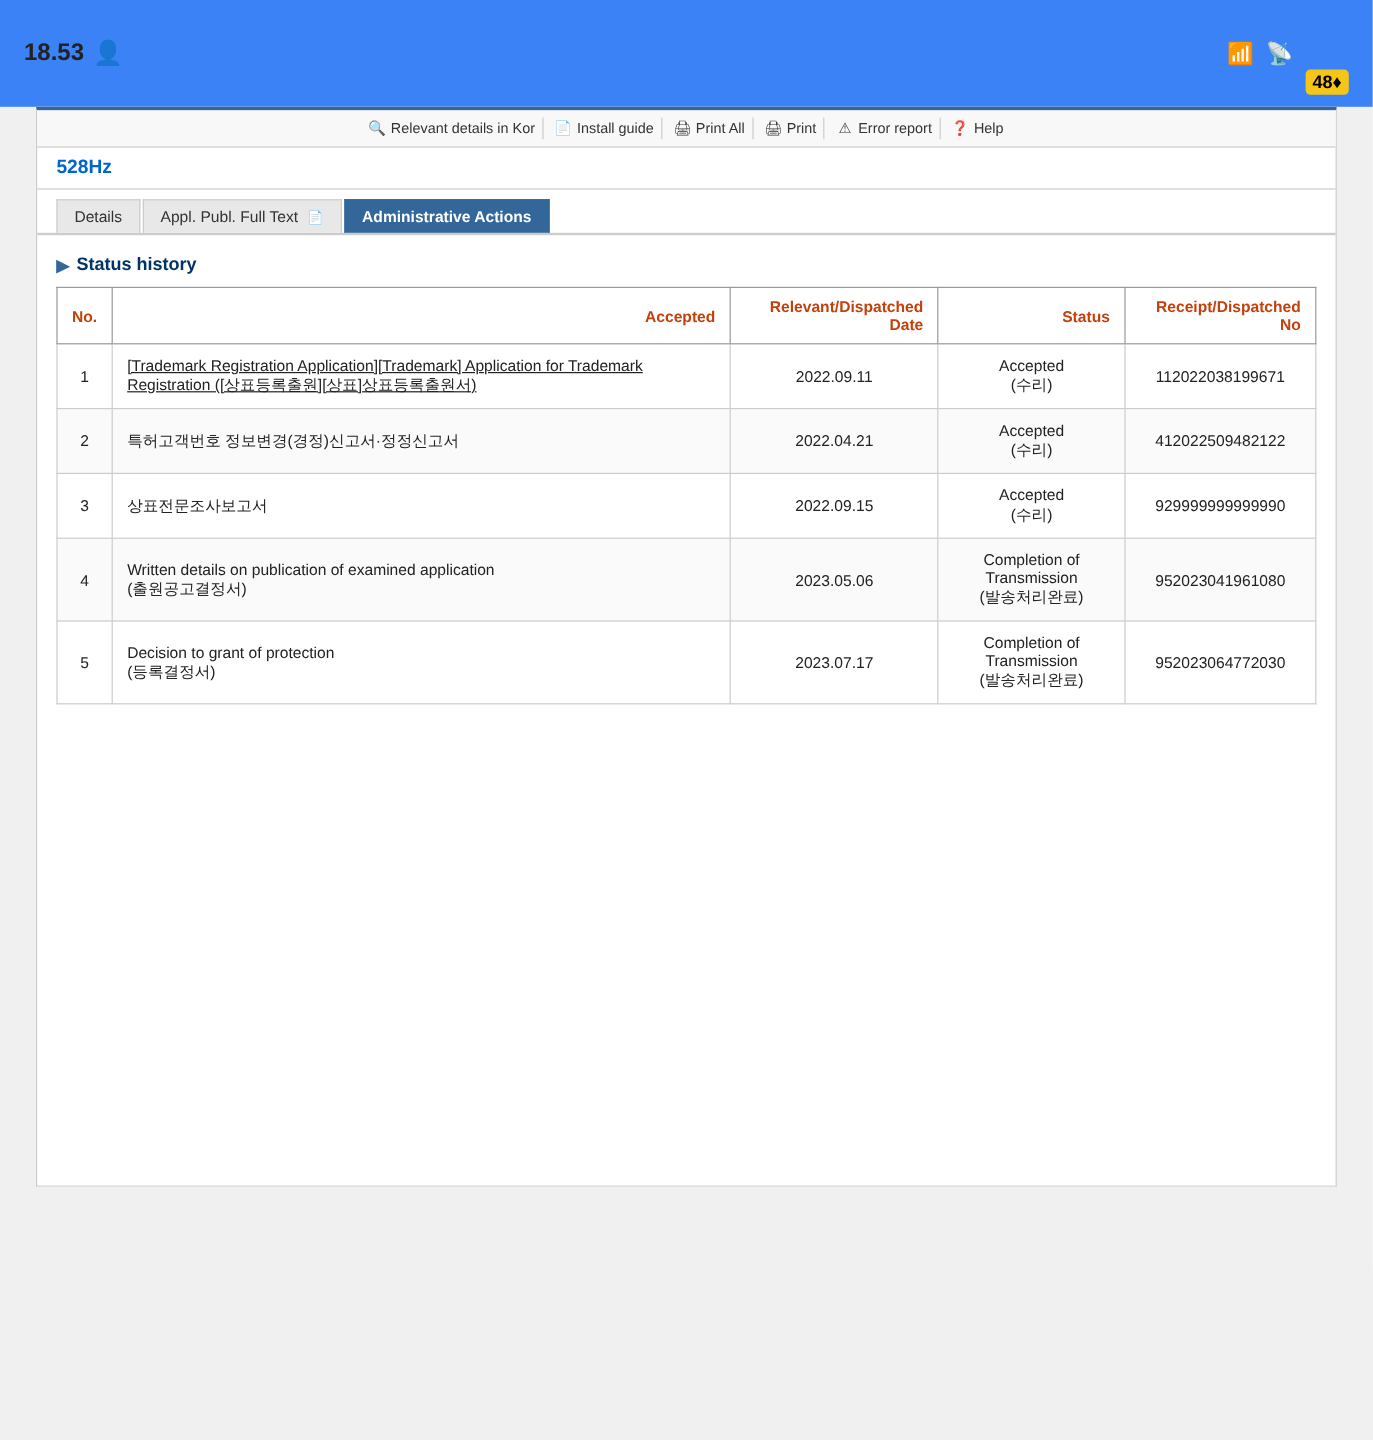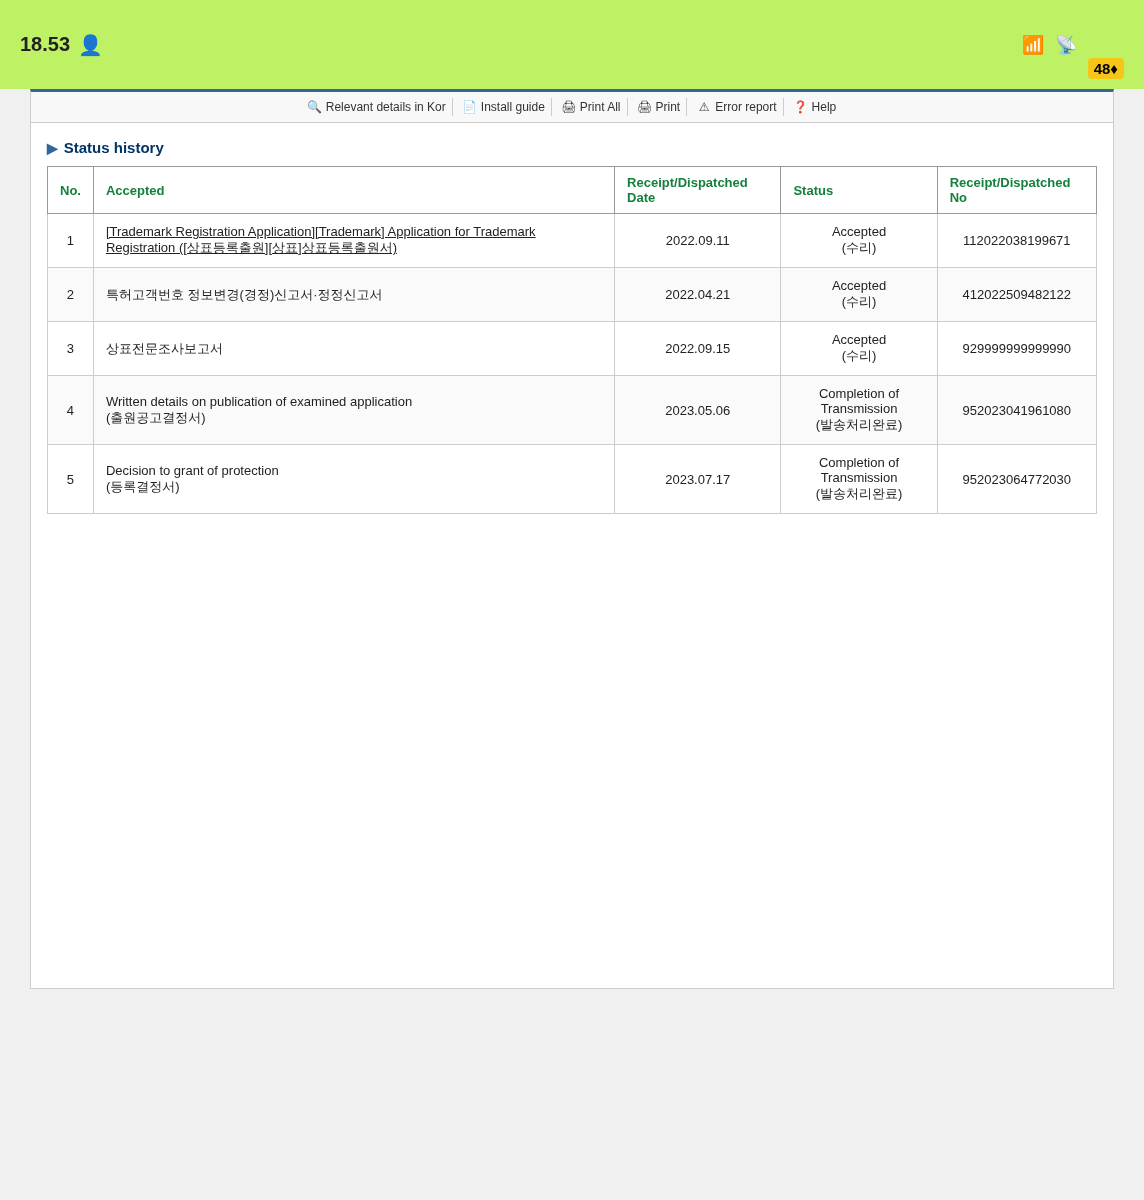--- a/index.html
+++ b/index.html
@@ -9,21 +9,21 @@
       font-size: 14px;
       color: #222;
     }
 
     
     .status-bar {
       display: flex;
       justify-content: space-between;
       align-items: center;
       padding: 10px 20px;
-      background: #bef264;
+      background: #3b82f6;
       font-size: 20px;
       font-weight: bold;
     }
     .status-bar-left {
       display: flex;
       align-items: center;
       gap: 8px;
     }
     .status-bar-right {
       display: flex;
@@ -147,23 +147,23 @@
     
     .data-table {
       width: 100%;
       border-collapse: collapse;
       font-size: 13px;
     }
     .data-table th {
       background: #fff;
       border: 1px solid #999;
       padding: 8px 12px;
-      text-align: left;
-      font-weight: bold;
-      color: #15803d;
+      text-align: right;
+      font-weight: bold;
+      color: #c2410c;
     }
     .data-table td {
       border: 1px solid #ccc;
       padding: 10px 12px;
       text-align: center;
       vertical-align: middle;
       color: #222;
     }
     .data-table td.doc-cell {
       text-align: left;
@@ -209,34 +209,49 @@
     <div class="toolbar-item">
       <span class="icon-img">⚠</span>
       <span>Error report</span>
     </div>
     <div class="toolbar-item">
       <span class="icon-img">❓</span>
       <span>Help</span>
     </div>
   </div>
 
-
+  <div class="brand">
+    <span>528Hz</span>
+  </div>
+
+  <div class="tab-bar">
+    <div class="tab">
+      <span>Details</span>
+    </div>
+    <div class="tab">
+      <span>Appl. Publ. Full Text</span>
+      <span class="tab-pdf-icon">📄</span>
+    </div>
+    <div class="tab active">
+      <span>Administrative Actions</span>
+    </div>
+  </div>
 
   <div class="section">
     <div class="section-title">
       <span class="section-title-arrow">▶</span>
       <span>Status history</span>
     </div>
 
     <table class="data-table">
       <thead>
         <tr>
           <th>No.</th>
           <th>Accepted</th>
-          <th>Receipt/Dispatched Date</th>
+          <th>Relevant/Dispatched Date</th>
           <th>Status</th>
           <th>Receipt/Dispatched No</th>
         </tr>
       </thead>
       <tbody id="table-body">
       <tr>
             <td>1</td>
             <td class="doc-cell" style="white-space: pre-line; text-decoration: underline;">[Trademark Registration Application][Trademark] Application for Trademark Registration ([상표등록출원][상표]상표등록출원서)</td>
             <td>2022.09.11</td>
             <td style="white-space: pre-line;">Accepted

